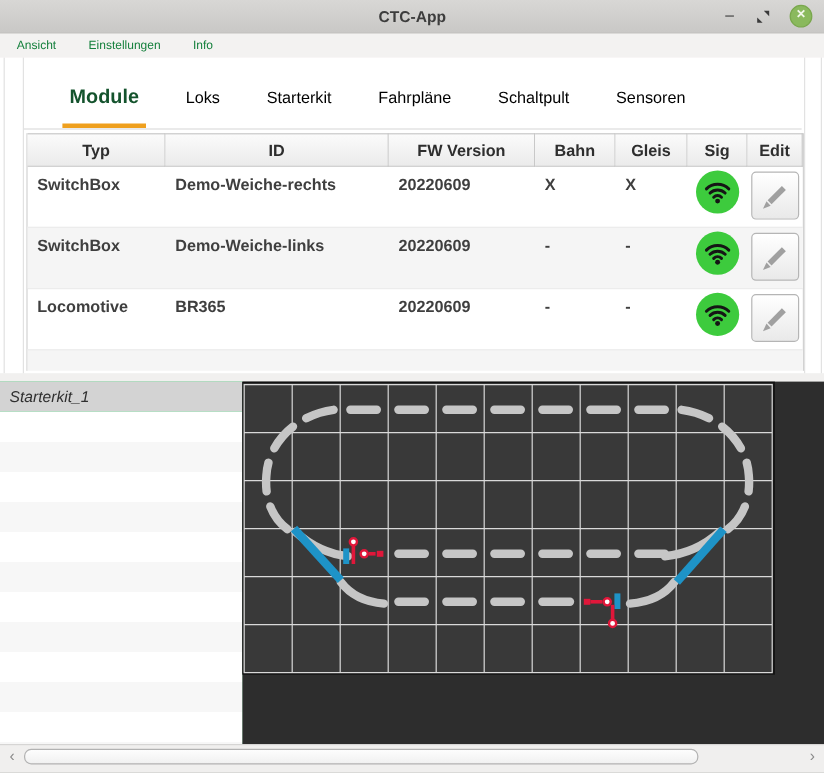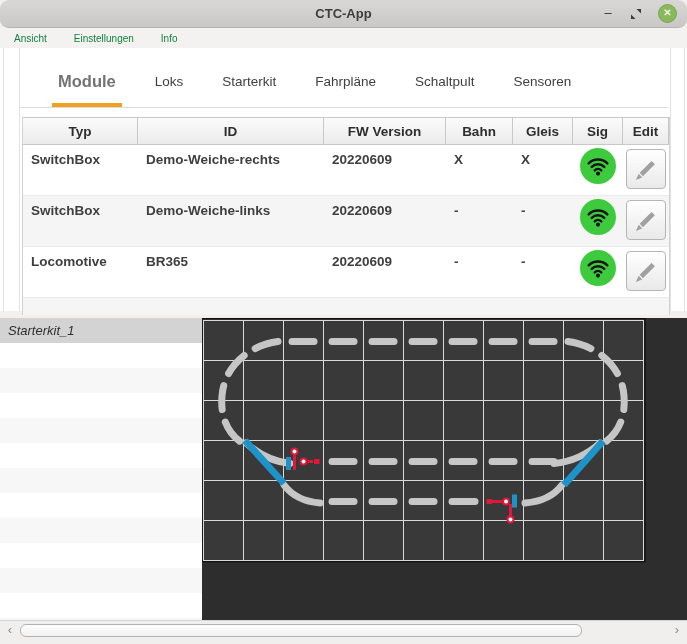--- a/index.html
+++ b/index.html
@@ -4,42 +4,42 @@
 <style>
   html,body{margin:0;padding:0;background:#888;}
   .screen{
     position:relative;width:687px;height:644px;overflow:hidden;
     background:#f1f0ef;font-family:"Liberation Sans",sans-serif;
     -webkit-font-smoothing:antialiased;
   }
   
   .titlebar{position:absolute;left:0;top:0;width:687px;height:27px;
     background:linear-gradient(#d8d7d5,#c9c8c6);border-bottom:1px solid #b3b2b0;
-    display:flex;align-items:center;justify-content:center;border-radius:9px;}
+    display:flex;align-items:center;justify-content:center;}
   .titlebar .title{font-size:13px;font-weight:bold;color:#3d3d3d;}
   .winctl{position:absolute;right:10px;top:0;height:27px;display:flex;align-items:center;gap:16px;}
   .btn-min{width:12px;height:12px;color:#333;font-size:13px;line-height:10px;text-align:center;cursor:default;}
   .btn-restore{width:12px;height:12px;display:block;}
   .btn-close{width:17px;height:17px;border-radius:50%;background:#8ab95d;border:1px solid #79a74c;
     color:#f2f7ea;font-size:10px;font-weight:bold;line-height:16px;text-align:center;}
   
   .menubar{position:absolute;left:0;top:28px;width:687px;height:20px;background:#f3f2f1;
     display:flex;align-items:center;padding-left:7px;}
   .menu-item{font-size:10px;color:#15803d;padding:0 7px;margin-right:13px;}
   
   .upper{position:absolute;left:0;top:48px;width:687px;height:263px;background:#fff;}
   .vline{position:absolute;top:0;width:1px;height:263px;background:#e2e2e2;}
   .upper-bottom-strip{position:absolute;left:0;top:311px;width:687px;height:7px;background:#e7e6e5;border-top:1px solid #d8d7d6;}
   
   .tabsbar{position:absolute;left:20px;top:8px;width:648px;height:52px;display:flex;align-items:stretch;
     padding-left:32px;border-bottom:1px solid #dcdcdc;box-sizing:border-box;}
-  .tab{display:flex;align-items:center;padding:0 6px;margin-right:27px;font-size:13.5px;color:#404040;cursor:default;}
-  .tab.active{font-size:16.5px;font-weight:bold;color:#737373;box-shadow:inset 0 -4px 0 #efa01e;}
-  
-  .table{position:absolute;left:22px;top:69px;width:646px;border-left:1px solid #d2d2d2;border-right:1px solid #d2d2d2;box-sizing:content-box;}
+  .tab{display:flex;align-items:center;padding:0 6px;margin-right:27px;font-size:13.5px;color:#000000;cursor:default;}
+  .tab.active{font-size:16.5px;font-weight:bold;color:#14532d;box-shadow:inset 0 -4px 0 #efa01e;}
+  
+  .table{position:absolute;left:22px;top:63px;width:646px;border-left:1px solid #d2d2d2;border-right:1px solid #d2d2d2;box-sizing:content-box;}
   .trow{display:grid;grid-template-columns:115px 186px 122px 67px 60px 50px 46px;}
   .thead .hcell{height:26px;background:linear-gradient(#fbfbfb,#ebebeb);
     border-top:1px solid #c8c8c8;border-bottom:1px solid #c8c8c8;border-right:1px solid #c8c8c8;
     display:flex;align-items:center;justify-content:center;font-size:13.5px;font-weight:bold;color:#2e2e2e;}
   .thead .hcell:first-child{border-left:none;}
   .trow.body{height:50px;font-weight:bold;}
   .trow.body.alt{background:#f5f5f5;}
   .trow.body + .trow.body{border-top:1px solid #ececec;}
   .bcell{padding:7px 0 0 8px;font-size:13.5px;color:#3f3f3f;}
   .bcell.centered{padding:0;display:flex;align-items:flex-start;justify-content:center;}

